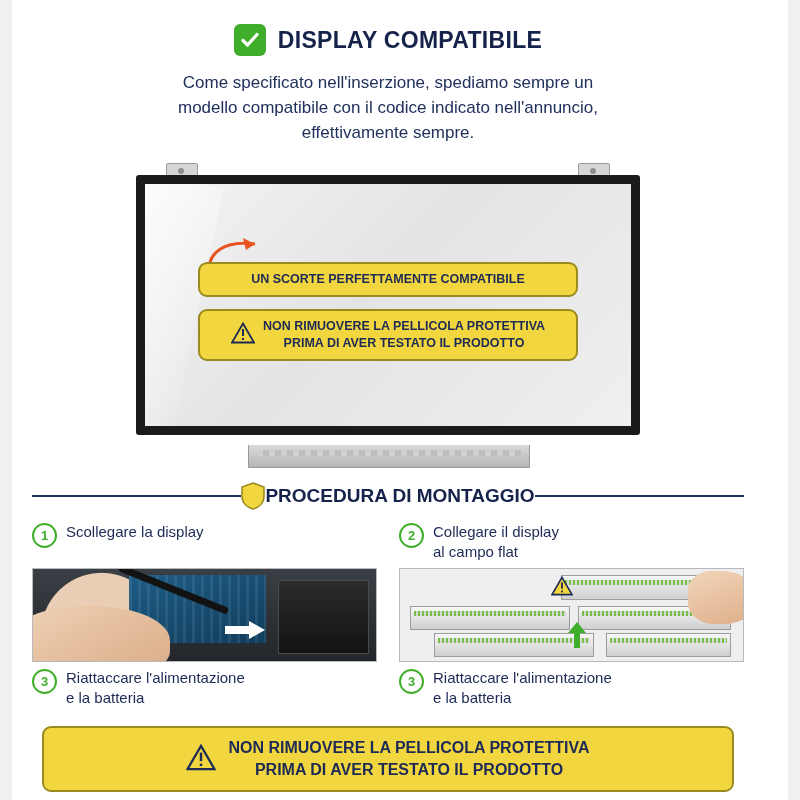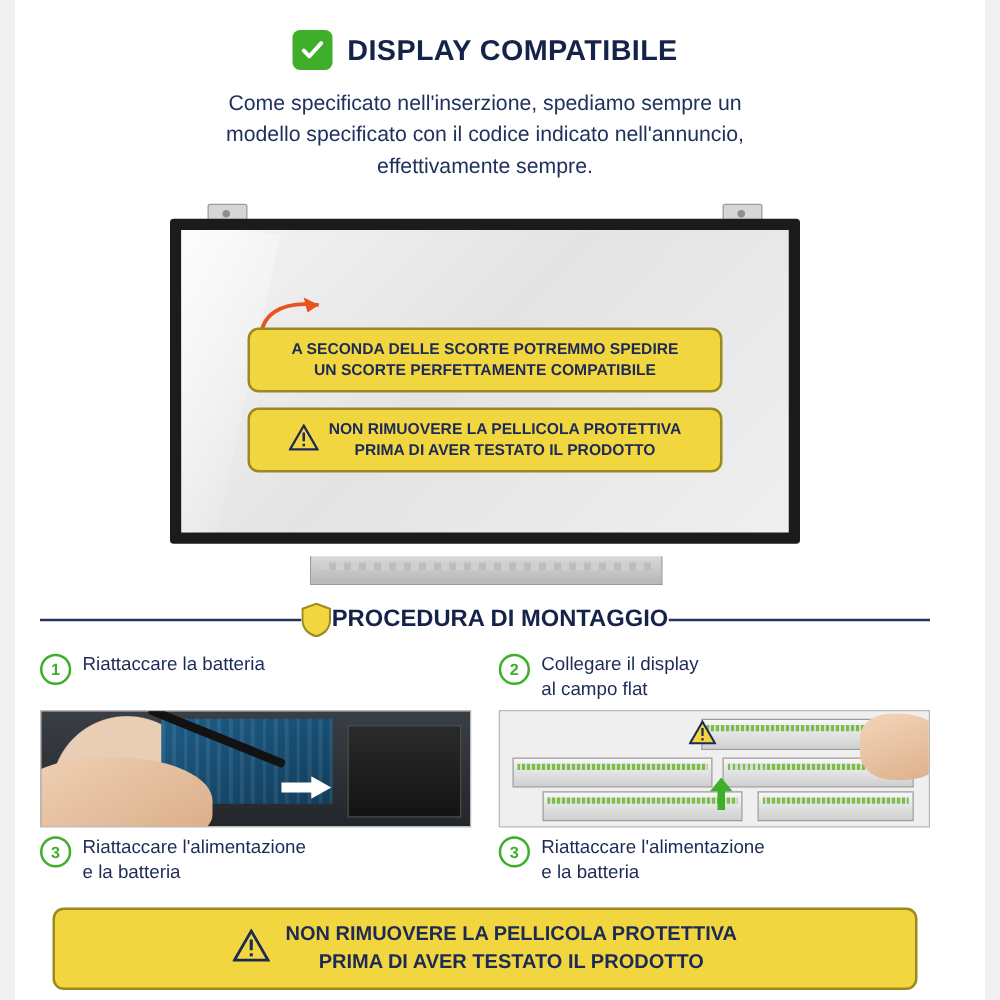--- a/index.html
+++ b/index.html
@@ -371,41 +371,40 @@
       <span class="check-box">
         <svg width="22" height="22" viewBox="0 0 22 22" aria-hidden="true">
           <path d="M4 11.5 L8.5 16 L18 5.5" fill="none" stroke="#ffffff" stroke-width="3.2" stroke-linecap="round" stroke-linejoin="round"></path>
         </svg>
       </span>
       <span class="hdr-title">DISPLAY COMPATIBILE</span>
     </div>
 
     <div class="intro">
       <div>Come specificato nell'inserzione, spediamo sempre un</div>
-      <div>modello specificato con il codice indicato nell'annuncio,</div>
+      <div>modello compatibile con il codice indicato nell'annuncio,</div>
       <div>effettivamente sempre.</div>
     </div>
 
     <div class="screen-wrap">
       <div class="bracket l"></div>
       <div class="bracket r"></div>
 
       <div class="panel">
         <div class="panel-inner">
 
           <span class="arrow-curve">
             <svg width="70" height="40" viewBox="0 0 70 40" aria-hidden="true">
               <path d="M6 38 C4 16 22 4 52 8" fill="none" stroke="#e8531f" stroke-width="3"></path>
               <path d="M52 8 L40 2 L43 14 Z" fill="#e8531f"></path>
             </svg>
           </span>
 
           <div class="notes">
             <div class="note">
-              <span class="txt">A SECONDA DELLE SCORTE POTREMMO SPEDIRE</span>
               <span class="txt">UN SCORTE PERFETTAMENTE COMPATIBILE</span>
             </div>
             <div class="note with-icon">
               <span>
                 <svg width="24" height="22" viewBox="0 0 24 22" aria-hidden="true">
                   <path d="M12 1.5 L23 20.5 L1 20.5 Z" fill="#f2d63f" stroke="#1d2a55" stroke-width="1.8"></path>
                   <rect x="11" y="7" width="2" height="7" fill="#1d2a55"></rect>
                   <rect x="11" y="16" width="2" height="2" fill="#1d2a55"></rect>
                 </svg>
               </span>
@@ -430,21 +429,21 @@
       </span>
       <span class="proc-title">PROCEDURA DI MONTAGGIO</span>
       <span class="rule"></span>
     </div>
 
     <div class="steps">
 
       <div class="step-label">
         <span class="num">1</span>
         <span>
-          <span style="display:block">Riattaccare la batteria</span>
+          <span style="display:block">Scollegare la display</span>
         </span>
       </div>
 
       <div class="step-label">
         <span class="num">2</span>
         <span>
           <span style="display:block">Collegare il display</span>
           <span style="display:block">al campo flat</span>
         </span>
       </div>

